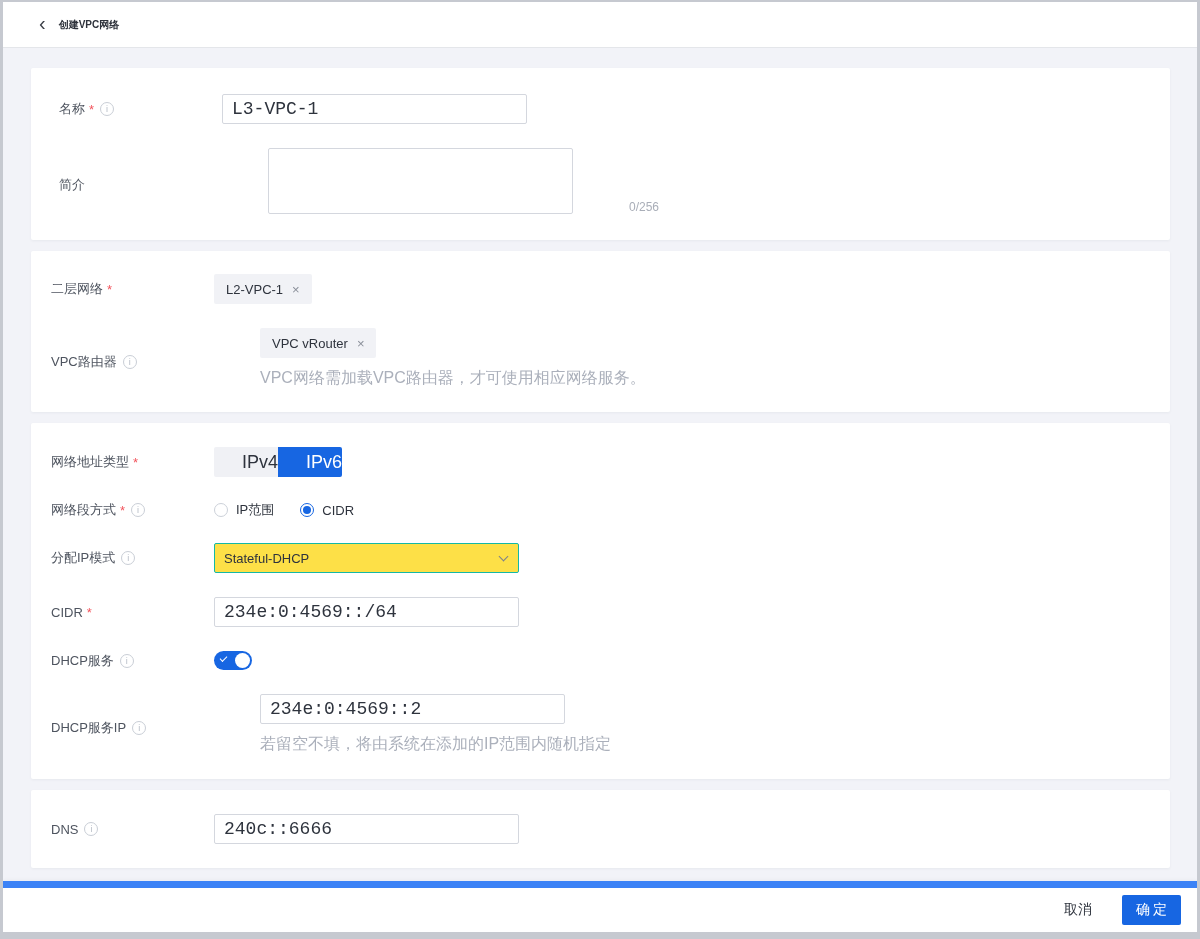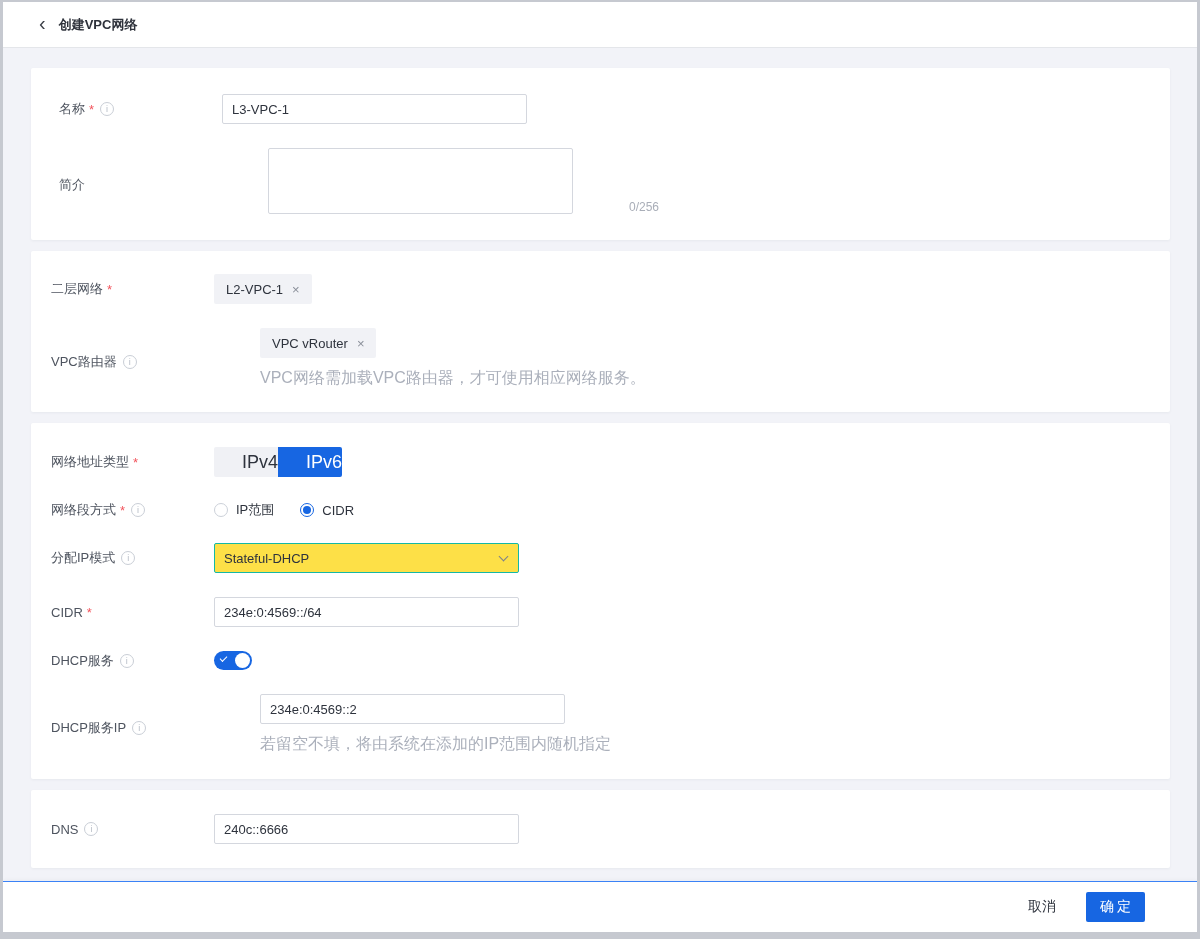--- a/index.html
+++ b/index.html
@@ -11,21 +11,21 @@
     display:flex; flex-direction:column;
     background:#f2f3f8;
     font-family:"Liberation Sans","DejaVu Sans",sans-serif;
     overflow:hidden;
   }
   
   .hdr { height:46px; flex:none; background:#fff; border-bottom:1px solid #e4e6ea;
          display:flex; align-items:center; padding-left:36px; }
   .back { display:flex; align-items:center; cursor:pointer; margin-right:13px; }
   .back-glyph { font-size:20px; color:#3a3e46; line-height:1; position:relative; top:-2px; }
-  .title { font-size:13px; font-weight:700; color:#2e323b; margin:0; }
+  .title { font-size:10px; font-weight:700; color:#2e323b; margin:0; }
 
   
   .content { flex:1; padding:20px 27px 0 28px; overflow:hidden; }
   .card { background:#fff; border-radius:2px; margin-bottom:11px;
           box-shadow:0 1px 3px rgba(25,35,65,0.05); padding:26px 28px; }
   .card.c2 { padding:23px 20px; }
   .card.c3 { padding:24px 20px; }
   .card.c4 { padding:24px 20px; }
 
   .row { display:flex; align-items:center; margin-top:24px; }
@@ -34,22 +34,22 @@
   .row-label { width:163px; flex:none; display:flex; align-items:center;
                font-size:13px; color:#4e545f; }
   .row.top .row-label { padding-top:7px; }
   .req { color:#f2545c; margin-left:4px; font-size:13px; }
   .info-icon { width:14px; height:14px; border:1px solid #c9ced6; border-radius:50%;
                color:#b7bdc6; font-size:9px; line-height:12px; text-align:center;
                margin-left:6px; flex:none; }
   .info-icon::after { content:"i"; }
 
   .text-input { width:305px; height:30px; border:1px solid #d4d7de; border-radius:2px;
-                padding:0 9px; font-size:13px; color:#2e333d; background:#fff;
-                font-family:Liberation Sans, sans-serif; outline:none; display:block; }
+                padding:0 9px; font-size:18px; color:#2e333d; background:#fff;
+                font-family:Liberation Mono, monospace; outline:none; display:block; }
   .text-area { width:305px; height:66px; border:1px solid #d4d7de; border-radius:2px;
                padding:6px 9px; font-size:13px; color:#2e333d; resize:none;
                font-family:inherit; outline:none; display:block; }
   .counter { font-size:12px; color:#a9aeb8; margin-left:10px; align-self:flex-end; }
 
   .tag { background:#f1f2f6; border-radius:2px; height:30px; display:inline-flex;
          align-items:center; padding:12px 12px; font-size:13px; color:#2e333d; }
   .tag-x { margin-left:9px; color:#8a8f99; font-size:13px; cursor:pointer; }
   .hint { font-size:16px; color:#abb0bb; margin-top:10px; }
 
@@ -78,23 +78,23 @@
 
   .toggle { width:38px; height:19px; background:#1766e2; border-radius:10px;
             position:relative; cursor:pointer; flex:none; }
   .toggle-knob { position:absolute; right:2px; top:2px; width:15px; height:15px;
                  background:#fff; border-radius:50%; }
   .toggle-check { position:absolute; left:6px; top:5px; width:7px; height:4px;
                   border-left:1.5px solid #fff; border-bottom:1.5px solid #fff;
                   transform:rotate(-45deg); }
 
   
-  .ftr { height:51px; flex:none; background:#fff; border-top:1px solid #3b82f6;
+  .ftr { height:51px; flex:none; background:#fff; border-top:7px solid #3b82f6;
          box-shadow:0 -1px 4px rgba(20,30,60,0.04);
-         display:flex; align-items:center; justify-content:flex-end; padding-right:52px; }
+         display:flex; align-items:center; justify-content:flex-end; padding-right:16px; }
   .cancel-btn { font-size:14px; color:#2e333d; margin-right:24px; cursor:pointer;
                 background:none; border:none; font-family:inherit; }
   .confirm-btn { height:30px; background:#1766e2; color:#fff; font-size:14px;
                  border:none; border-radius:2px; padding:0 11px 0 14px;
                  letter-spacing:3px; cursor:pointer; font-family:inherit; }
 </style>
 </head>
 <body>
 
 <div class="frame">

